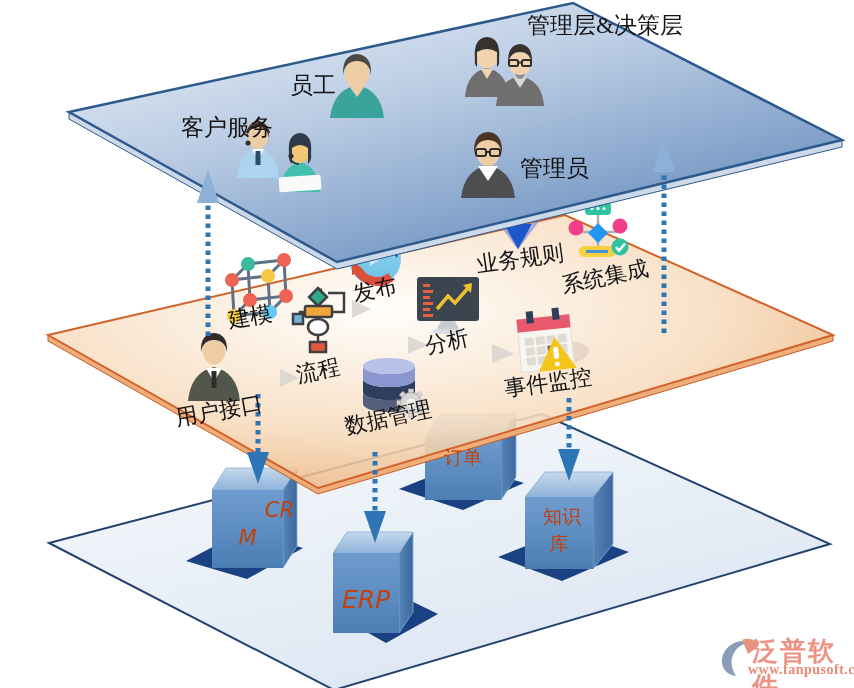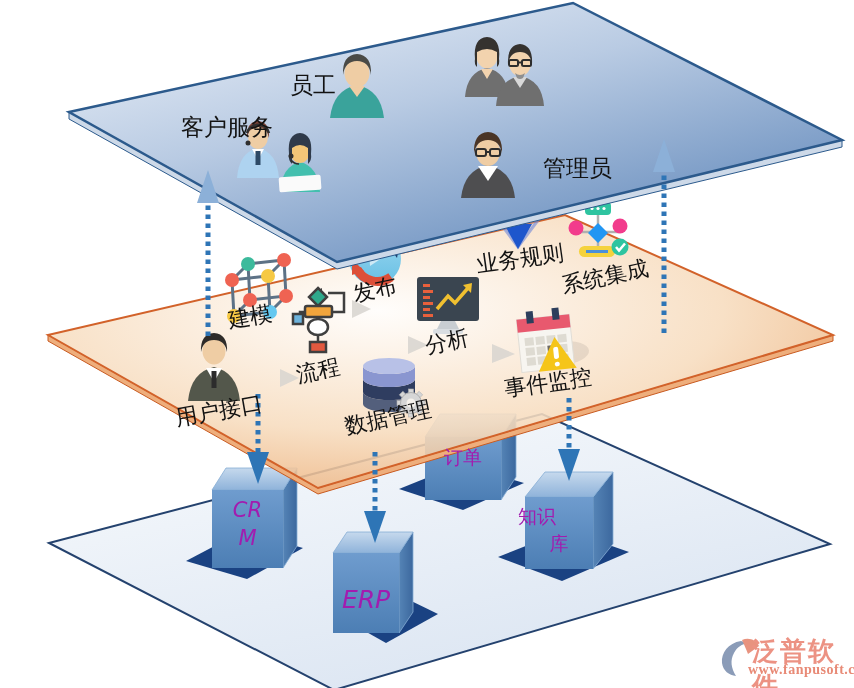--- a/index.html
+++ b/index.html
@@ -6,21 +6,21 @@
   #stage{position:relative;width:854px;height:688px;background:#fff;overflow:hidden;
          font-family:"Liberation Serif","DejaVu Serif",serif;}
   #stage svg{position:absolute;left:0;top:0;}
   .label{position:absolute;color:#121212;white-space:nowrap;line-height:1.05;
          font-family:"Liberation Serif","DejaVu Serif",serif;}
   .lbl-top{font-size:23px;}
   .lbl-mid{font-size:22px;}
   .rot8{transform:rotate(-8deg);}
   .rot10{transform:rotate(-10deg);}
   .rot12{transform:rotate(-12deg);}
-  .box-label{position:absolute;color:#a21caf;text-align:center;font-style:italic;
+  .box-label{position:absolute;color:#c2410c;text-align:center;font-style:italic;
              font-family:"DejaVu Sans",sans-serif;line-height:1.1;}
   .wm-brand{position:absolute;left:752px;top:634px;font-size:26px;font-weight:bold;
             color:#ec9283;letter-spacing:2px;}
   .wm-url{position:absolute;left:748px;top:662px;font-size:14px;font-weight:bold;
           color:#e88a76;letter-spacing:.5px;}
 </style>
 </head>
 <body>
 
 <div id="stage">
@@ -309,37 +309,38 @@
     <polygon points="375,543 364,511 386,511" fill="#2e75b6"></polygon>
     <polygon points="569,481 558,449 580,449" fill="#2e75b6"></polygon>
   </g>
 
   <g>
     <path d="M741 641 C 728 643 721 653 722 663 C 723 671 729 675 736 676 C 731 668 730 660 734 653 C 737 647 742 644 748 643 Z" fill="#8b9cb8"></path>
     <path d="M742 640 C 749 637 756 640 759 646 L 748 654 C 746 649 744 644 742 640 Z" fill="#e8937f"></path>
   </g>
 </svg>
 
+<div class="label lbl-top" style="left:527px;top:14px;">管理层&amp;决策层</div>
 <div class="label lbl-top" style="left:290px;top:74px;">员工</div>
 <div class="label lbl-top" style="left:149px;top:116px;margin-left:32px;">客户服务</div>
-<div class="label lbl-top" style="left:543px;top:157px;text-align:center;">管理员</div>
+<div class="label lbl-top" style="left:520px;top:157px;text-align:center;">管理员</div>
 
 <div class="label lbl-mid rot10" style="left:228px;top:305px;">建模</div>
 <div class="label lbl-mid rot12" style="left:353px;top:278px;">发布</div>
 <div class="label lbl-mid rot8" style="left:476px;top:247px;">业务规则</div>
 <div class="label lbl-mid rot12" style="left:561px;top:265px;">系统集成</div>
 <div class="label lbl-mid rot12" style="left:296px;top:359px;">流程</div>
 <div class="label lbl-mid rot12" style="left:425px;top:330px;">分析</div>
 <div class="label lbl-mid rot8" style="left:504px;top:371px;">事件监控</div>
 <div class="label lbl-mid rot12" style="left:344px;top:406px;">数据管理</div>
 <div class="label lbl-mid rot10" style="left:175px;top:399px;">用户接口</div>
 
-<div class="box-label" style="left:212px;top:499px;width:71px;font-size:21px;">CR</div>
+<div class="box-label" style="left:212px;top:499px;width:71px;font-size:21px;padding-left:32px;">CR</div>
 <div class="box-label" style="left:212px;top:527px;width:71px;font-size:21px;">M</div>
 <div class="box-label" style="left:333px;top:586px;width:66px;font-size:25px;">ERP</div>
 <div class="box-label" style="left:425px;top:447px;width:76px;font-size:19px;font-style:normal;">订单</div>
-<div class="box-label" style="left:495px;top:506px;width:84px;font-size:19px;font-style:normal;">知识</div>
+<div class="box-label" style="left:520px;top:506px;width:84px;font-size:19px;font-style:normal;">知识</div>
 <div class="box-label" style="left:525px;top:533px;width:68px;font-size:19px;font-style:normal;">库</div>
 
 <div class="wm-brand">泛普软件</div>
 <div class="wm-url">www.fanpusoft.com</div>
 
 </div>
 
 </body></html>

